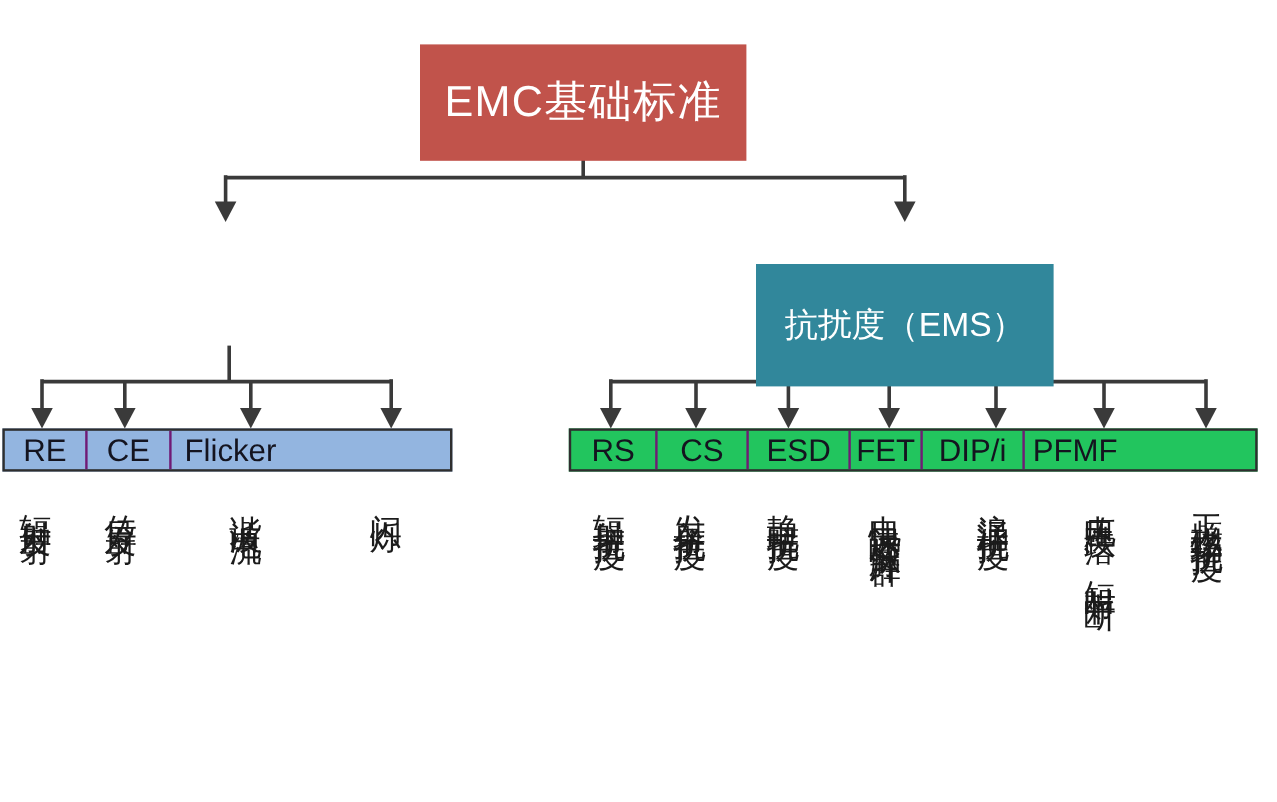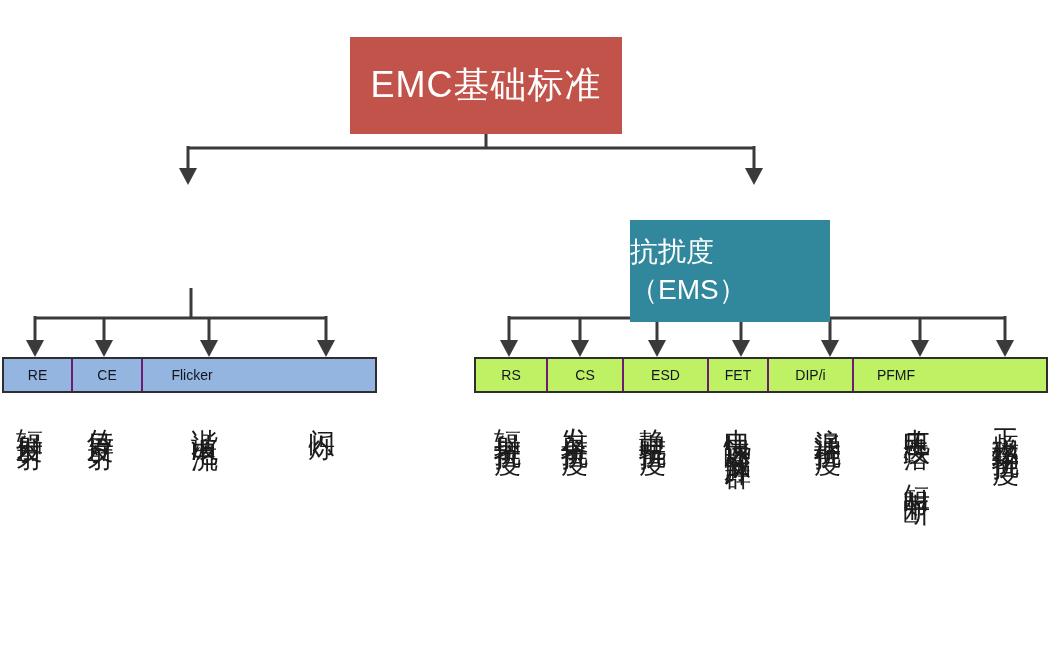--- a/index.html
+++ b/index.html
@@ -5,27 +5,27 @@
   html,body{margin:0;padding:0;background:#ffffff;}
   body{width:1064px;height:668px;overflow:hidden;position:relative;
        font-family:"Liberation Sans","DejaVu Sans",sans-serif;}
   .canvas{position:absolute;inset:0;width:1064px;height:668px;}
   .connectors{position:absolute;left:0;top:0;z-index:1;}
   .node{position:absolute;display:flex;align-items:center;justify-content:center;
         color:#ffffff;z-index:2;box-sizing:border-box;margin-top:33px;}
   .node.root{left:350px;top:4px;width:272px;height:97px;font-size:36px;letter-spacing:1px;}
   .node.branch{top:187px;height:102px;font-size:28px;}
   .node.emi{left:66px;width:250px;}
-  .node.ems{left:630px;width:200px;}
+  .node.ems{left:630px;width:248px;}
   .row{position:absolute;top:357px;height:36px;display:flex;z-index:2;
        border:2px solid #2e2e2e;box-sizing:border-box;}
   .row.emi-row{left:2px;width:375px;}
   .row.ems-row{left:474px;width:574px;}
   .cell{display:flex;align-items:center;justify-content:center;
-        font-size:14px;color:#14141f;box-sizing:border-box;height:100%;}
+        font-size:26px;color:#14141f;box-sizing:border-box;height:100%;}
   .cell + .cell{border-left:2px solid #701a75;}
   .vlabel{position:absolute;top:407px;writing-mode:vertical-lr;text-orientation:upright;
           font-size:27px;letter-spacing:5px;color:#1b1b1b;z-index:2;
           transform:translateX(-50%);white-space:nowrap;line-height:1;}
 </style>
 </head>
 <body>
 
 <div class="canvas">
 
@@ -72,21 +72,21 @@
 
 
   <div class="node branch ems" style="background-color: rgb(49, 135, 155);">抗扰度（EMS）</div>
 
   <div class="row emi-row" style="background-color: rgb(147, 181, 224);">
     <div class="cell" style="width:67px">RE</div>
     <div class="cell" style="width:70px">CE</div>
     <div class="cell" style="width:100px">Flicker</div>
   </div>
 
-  <div class="row ems-row" style="background-color: #bef264; align-items: flex-end;">
+  <div class="row ems-row" style="background-color: #22c55e; align-items: flex-end;">
     <div class="cell" style="width:70px">RS</div>
     <div class="cell" style="width:76px">CS</div>
     <div class="cell" style="width:85px">ESD</div>
     <div class="cell" style="width:60px">FET</div>
     <div class="cell" style="width:85px">DIP/i</div>
     <div class="cell" style="width:86px">PFMF</div>
   </div>
 
   <div class="vlabel" style="left:29px">辐射发射</div>
   <div class="vlabel" style="left:100px">传导发射</div>

